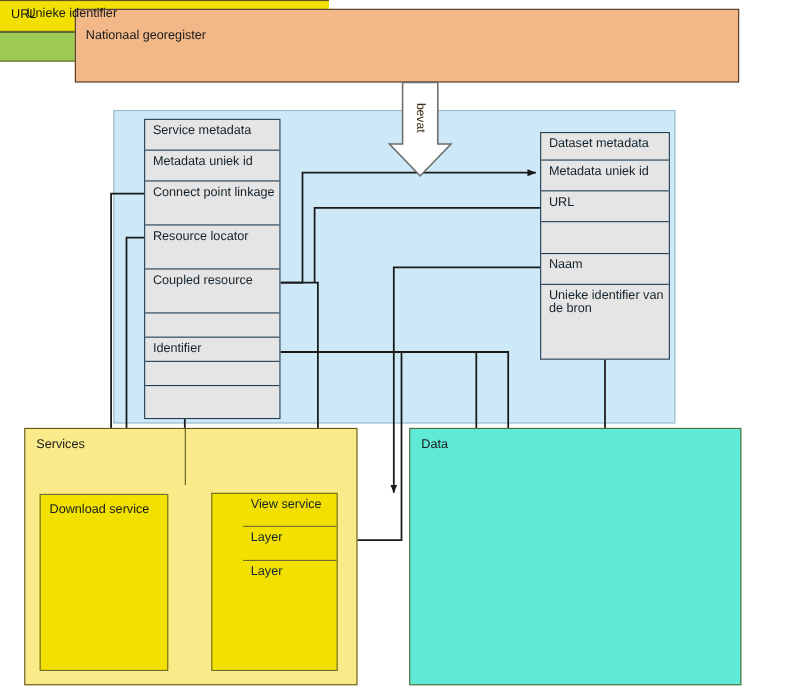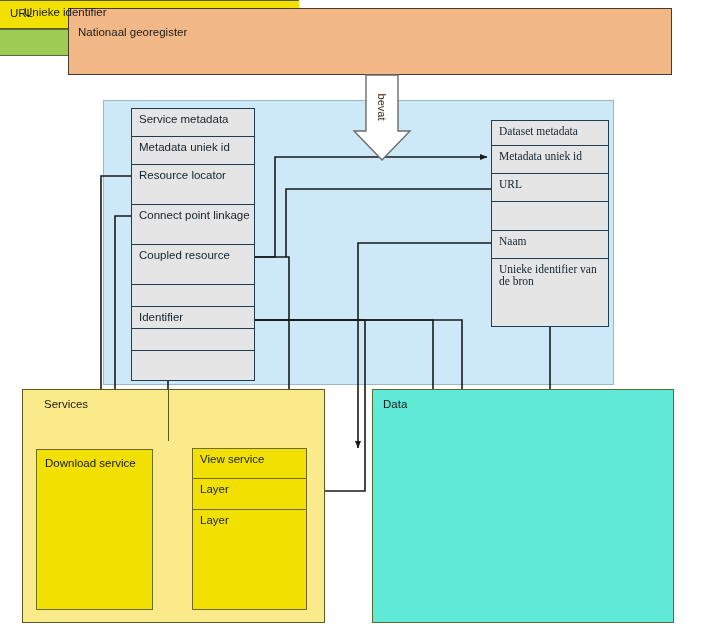--- a/index.html
+++ b/index.html
@@ -51,21 +51,21 @@
     position: relative;
     box-sizing: border-box;
     border-bottom: 1px solid #1f3d52;
     padding: 4px 0 0 7px;
     font-size: 11.5px;
     color: #14222c;
     overflow: hidden;
   }
   .trow:last-child { border-bottom: none; }
   #service-metadata { left: 131px; top: 108px; width: 124px; height: 273px; }
-  #dataset-metadata { left: 491px; top: 120px; width: 118px; height: 207px; font-family: Liberation Serif, serif; }
+  #dataset-metadata { left: 491px; top: 120px; width: 118px; height: 207px; }
 
   
   #services-box {
     left: 22px; top: 389px; width: 303px; height: 234px;
     background: #faea8a;
     border: 1px solid #5f5a20;
   }
   #services-url {
     left: 24px; top: 414px; width: 299px; height: 27px;
     background: #f2e000;
@@ -86,20 +86,21 @@
     left: 192px; top: 448px; width: 115px; height: 162px;
     background: #f2e000;
     border: 1px solid #6f6a2a;
   }
   .vrow {
     box-sizing: border-box;
     border-bottom: 1px solid #6f6a2a;
     padding: 4px 0 0 7px;
     font-size: 11.5px;
     color: #14222c;
+    margin-left: 28px;
   }
   .vrow:last-child { border-bottom: none; }
 
   
   #data-box {
     left: 372px; top: 389px; width: 302px; height: 234px;
     background: #5eead4;
     border: 1px solid #5a6a35;
   }
   #data-unique {
@@ -173,40 +174,40 @@
     </g>
   </svg>
 
   <div id="bevat-label">
     <span>bevat</span>
   </div>
 
   <div class="table" id="service-metadata">
     <div class="trow" style="height:28px; font-weight:normal;">Service metadata</div>
     <div class="trow" style="height:28px;">Metadata uniek id</div>
+    <div class="trow" style="height:40px;">Connect point linkage</div>
     <div class="trow" style="height:40px;">Resource locator</div>
-    <div class="trow" style="height:40px;">Connect point linkage</div>
     <div class="trow" style="height:40px;">Coupled resource</div>
     <div class="trow" style="height:22px;"></div>
     <div class="trow" style="height:22px;">Identifier</div>
     <div class="trow" style="height:22px;"></div>
     <div class="trow" style="height:11px;"></div>
   </div>
 
   <div class="table" id="dataset-metadata">
     <div class="trow" style="height:25px;">Dataset metadata</div>
     <div class="trow" style="height:28px;">Metadata uniek id</div>
     <div class="trow" style="height:28px;">URL</div>
     <div class="trow" style="height:29px;"></div>
     <div class="trow" style="height:28px;">Naam</div>
     <div class="trow" style="height:46px;">Unieke identifier van de bron</div>
   </div>
 
   <div class="box" id="services-box">
-    <div class="label" style="left:10px; top:7px;margin-left:11px;">Services</div>
+    <div class="label" style="left:10px; top:7px;">Services</div>
   </div>
   <div id="services-url">
     <div class="label" style="left:10px; top:6px;">URL</div>
   </div>
   <div id="services-url-div"></div>
 
   <div class="box" id="download-service">
     <div class="label" style="left:8px; top:6px;">Download service</div>
   </div>
 

